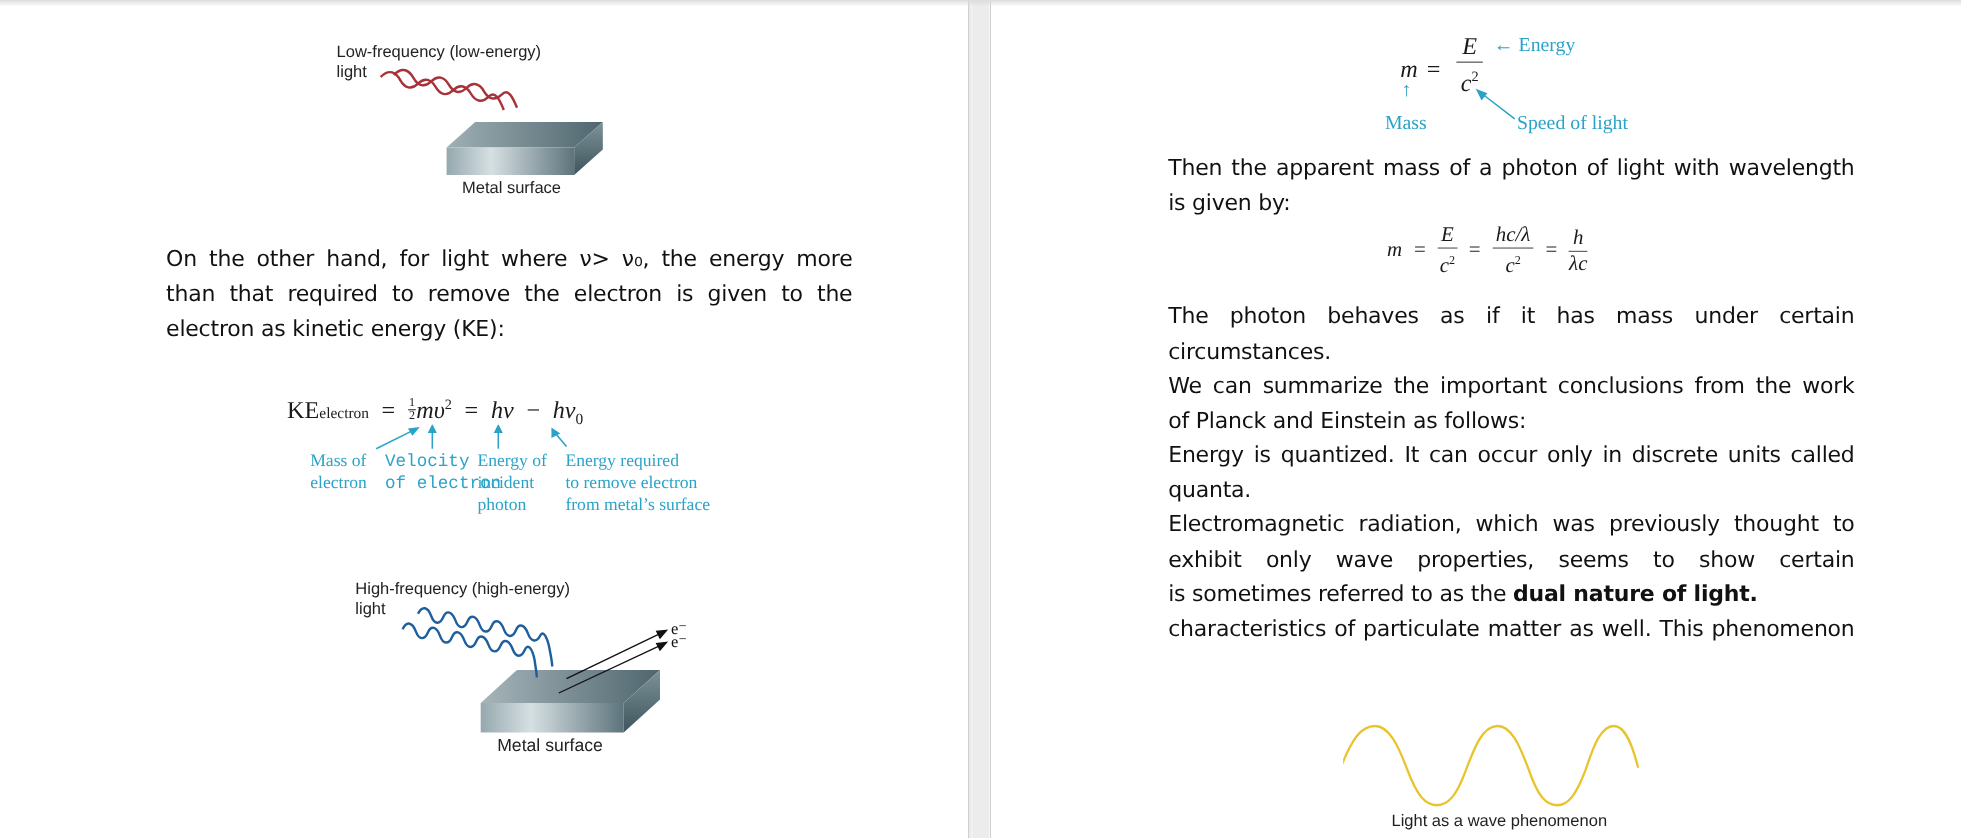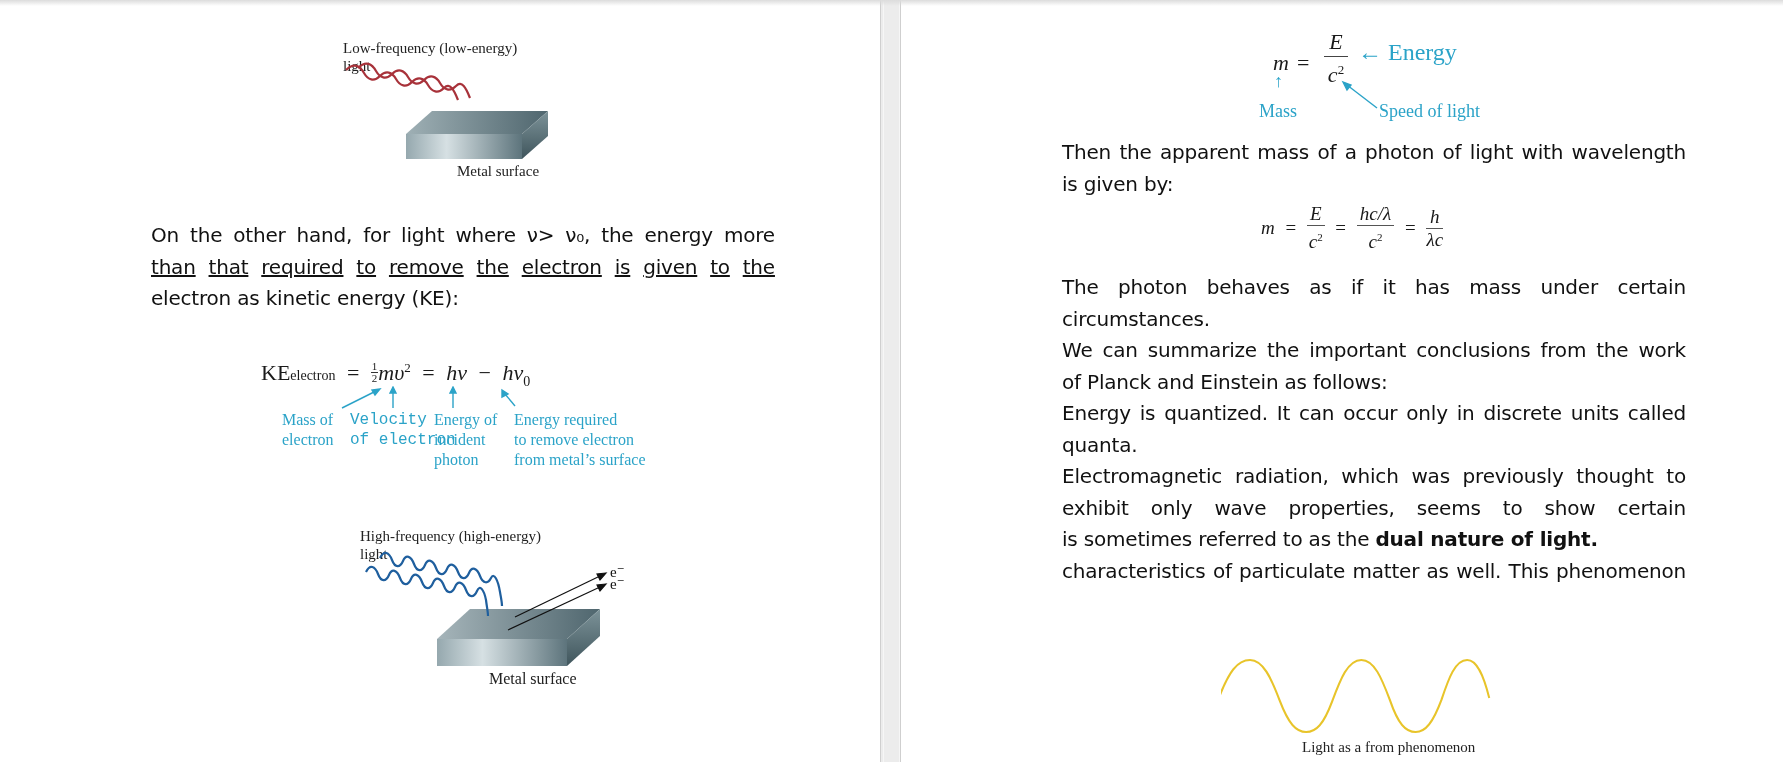--- a/index.html
+++ b/index.html
@@ -24,21 +24,21 @@
       box-sizing:border-box;
     }
     .gutter .inner {
       position:absolute; left:2px; top:0; width:15px; height:100%;
       border-left:1px solid #f6f6f6; border-right:1px solid #f6f6f6;
     }
     .serif { font-family:"Liberation Serif", "DejaVu Serif", serif; }
     .abs { position:absolute; }
 
     
-    .fig-label { font-family:Liberation Serif, serif; font-size:15px; color:#222; line-height:18px;margin-left:37px; }
+    .fig-label { font-family:Liberation Sans, sans-serif; font-size:15px; color:#222; line-height:18px; }
 
     
     .para {
       position:absolute; font-family:"DejaVu Sans", sans-serif;
       font-size:20px; line-height:31.5px; text-align:justify; color:#111;
       letter-spacing:-0.2px;
     }
     .para .line { display:block; text-align:justify; text-align-last:justify; height:31.5px; white-space:nowrap; }
     .para .line.last { text-align-last:left; }
     .jl { display:flex; justify-content:space-between; white-space:nowrap; }
@@ -96,21 +96,21 @@
         <span>hand,</span>
         <span>for</span>
         <span>light</span>
         <span>where</span>
         <span>ν&gt;</span>
         <span>ν₀,</span>
         <span>the</span>
         <span>energy</span>
         <span>more</span>
     </div>
-    <div class="jl" style="height:31.5px;text-decoration:underline;">
+    <div class="jl" style="height:31.5px;">
       <span>than</span>
         <span>that</span>
         <span>required</span>
         <span>to</span>
         <span>remove</span>
         <span>the</span>
         <span>electron</span>
         <span>is</span>
         <span>given</span>
         <span>to</span>
@@ -205,21 +205,21 @@
 <div class="page right">
 
   <div class="abs eq" style="left:372px;top:28px;font-size:22px;">
     <i style="position:absolute;left:0;top:22px;">m</i>
     <span style="position:absolute;left:24px;top:22px;">=</span>
     <span class="frac" style="position:absolute;left:51px;top:0;width:24px;">
       <i class="num" style="border-bottom:1px solid #444;line-height:28px;">E</i>
       <span class="den" style="line-height:26px;"><i>c</i><sup style="font-size:13px;">2</sup></span>
     </span>
   </div>
-  <div class="abs ann" style="left:457px;top:42px;font-size:24px;">← Energy</div>
+  <div class="abs ann" style="left:457px;top:30px;font-size:18px;">← Energy</div>
   <div class="abs ann" style="left:373px;top:71px;font-size:18px;">↑</div>
   <div class="abs ann" style="left:358px;top:101px;font-size:18px;">Mass</div>
   <svg class="abs" style="left:440px;top:80px;" width="40" height="30">
     <g stroke="#2ba3c8" stroke-width="1.4" fill="#2ba3c8">
       <line x1="36" y1="28" x2="6" y2="5"></line>
         <polygon points="2,2 6,10 10,5"></polygon>
     </g>
   </svg>
   <div class="abs ann" style="left:478px;top:101px;font-size:18px;">Speed of light</div>
 
@@ -277,14 +277,14 @@
         <span>certain</span>
     </div>
     <div class="line last"><span>is sometimes referred to as the </span><b>dual nature of light.</b></div>
     <div class="line">characteristics of particulate matter as well. This phenomenon</div>
   </div>
 
   <svg class="abs" style="left:320px;top:655px;" width="280" height="80">
     <path d="M3,40 C15,10 25,3 37,3 C50,3 60,18 71,44 C82,70 90,76 103,76 C116,76 125,64 136,40 C147,12 157,3 169,3 C181,3 191,14 202,40 C213,68 221,76 234,76 C247,76 256,62 267,40 C275,20 283,3 290,3" fill="none" stroke="none"></path>
     <path d="M3,40 C14,14 23,2 37,2 C51,2 60,20 69,42 C79,66 87,74 98,74 C109,74 117,66 126,44 C135,22 143,2 158,2 C172,2 180,20 189,42 C198,66 206,74 217,74 C228,74 236,64 245,42 C253,20 260,2 273,2 C284,2 291,18 297,40" fill="none" stroke="#e8c42a" stroke-width="2.2" transform="translate(-5,3) scale(0.92,1)"></path>
   </svg>
-  <div class="abs fig-label" style="left:364px;top:738px;">Light as a from phenomenon</div>
+  <div class="abs fig-label" style="left:364px;top:738px;">Light as a wave phenomenon</div>
 </div>
 
 </body></html>

